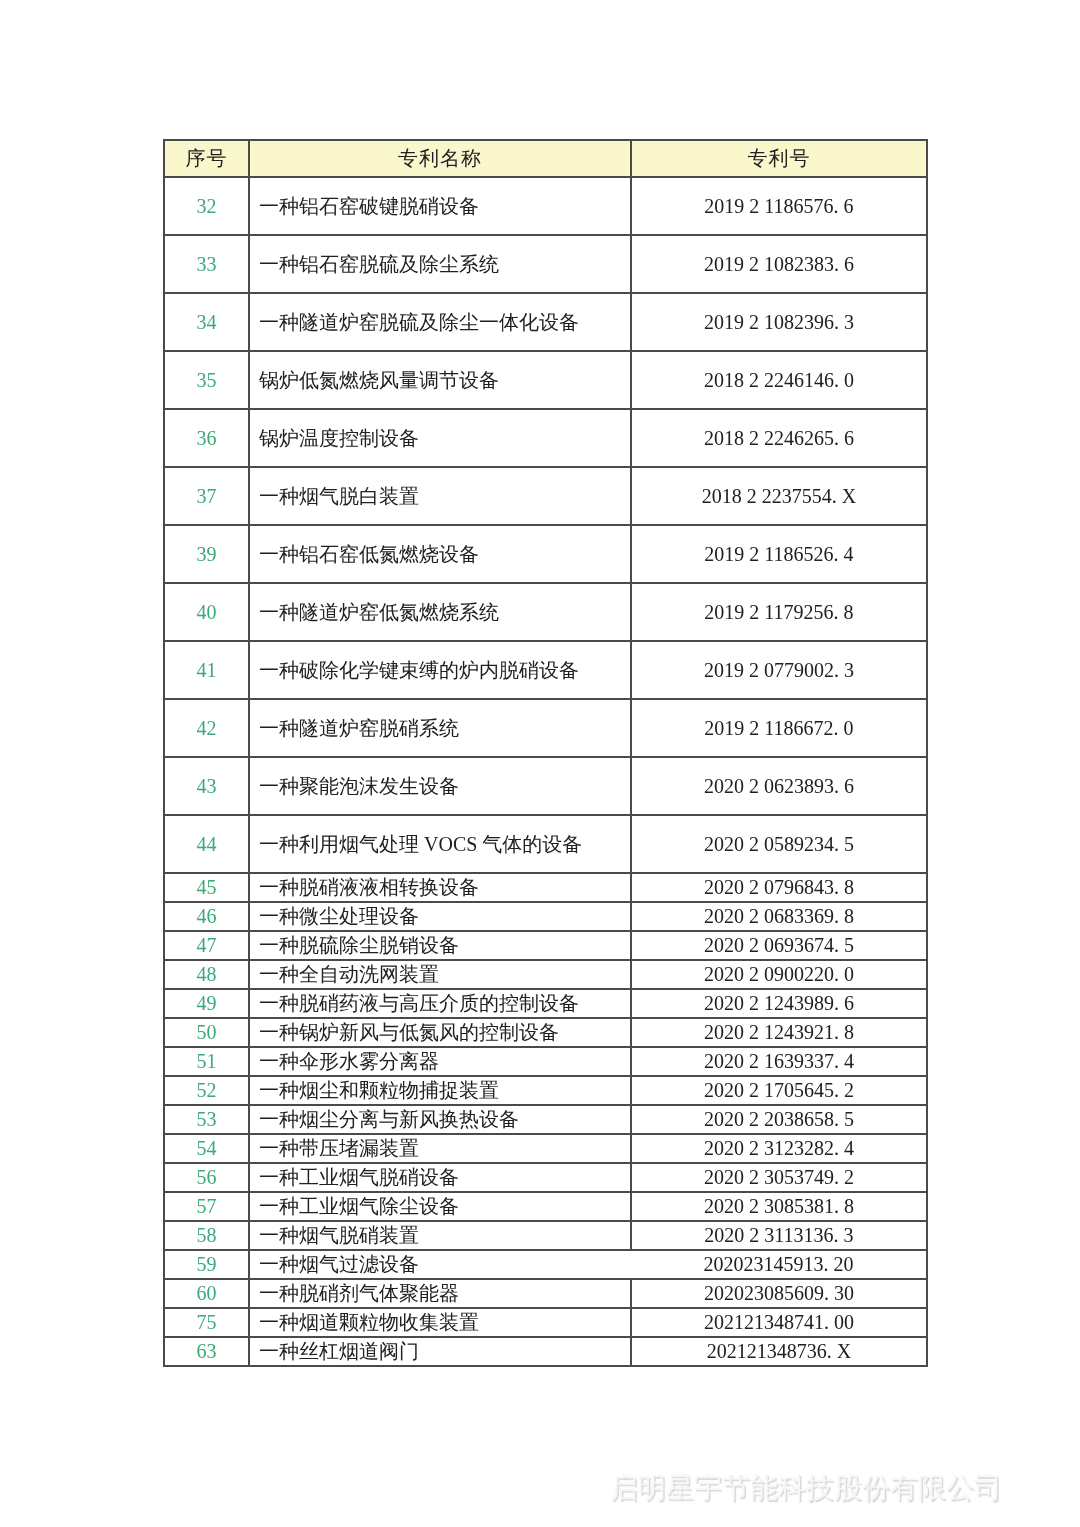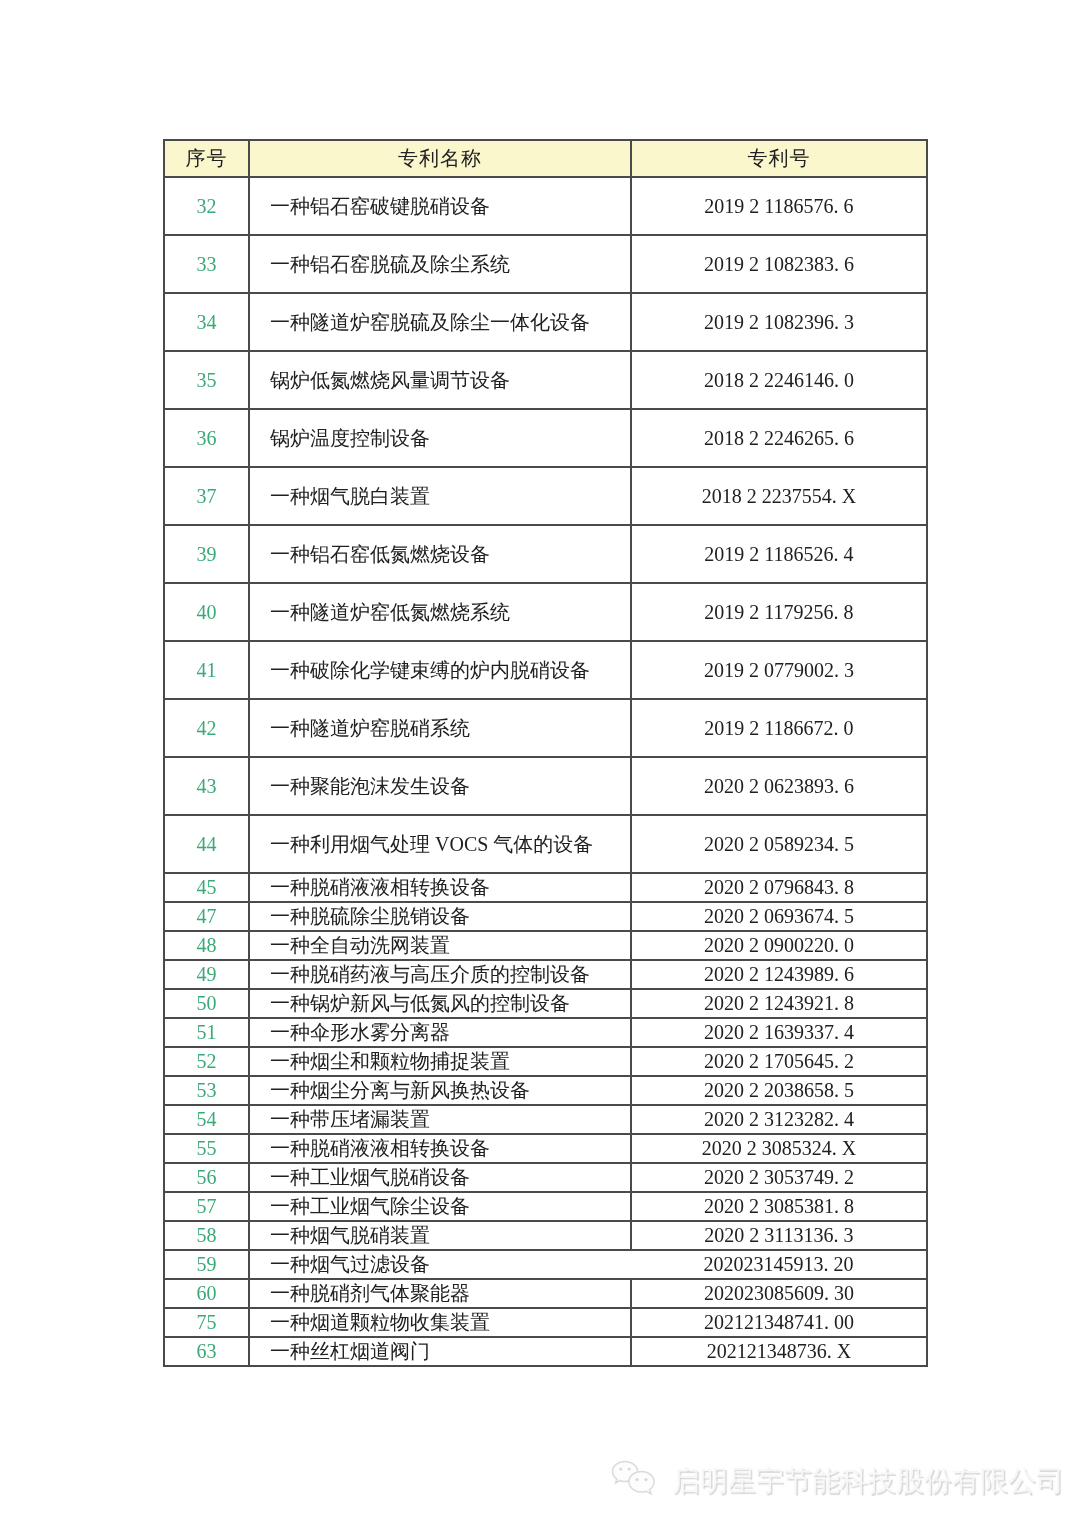--- a/index.html
+++ b/index.html
@@ -49,38 +49,39 @@
   }
   tr.tall td{height:58px;}
   tr.short td{height:24px;}
 
   td.serial{
     text-align:center;
     color:var(--serial-green);
   }
   td.name{
     text-align:left;
-    padding-left:20px;
+    padding-left:9px;
     padding-right:4px;
   }
   td.number{
     text-align:center;
   }
   
   td.no-r{border-right:none;}
   td.no-l{border-left:none;}
 
   .watermark{
     position:absolute;
     left:610px;
     top:1455px;
     height:52px;
     display:flex;
     align-items:center;
     gap:12px;
+    flex-direction:column;
   }
   .watermark .company{
     font-family:"Liberation Sans","DejaVu Sans",sans-serif;
     font-size:28px;
     color:var(--watermark);
     text-shadow:1.5px 1.5px 1px rgba(0,0,0,0.16), -1px -1px 1px #ffffff;
     white-space:nowrap;
   }
   .wechat-icon{display:block;}
 </style>
@@ -162,20 +163,25 @@
           <td class="serial">44</td>
           <td class="name">一种利用烟气处理 VOCS 气体的设备</td>
           <td class="number">2020 2 0589234. 5</td>
         </tr>
         <tr class="short">
           <td class="serial">45</td>
           <td class="name">一种脱硝液液相转换设备</td>
           <td class="number">2020 2 0796843. 8</td>
         </tr>
         <tr class="short">
+          <td class="serial">46</td>
+          <td class="name">一种微尘处理设备</td>
+          <td class="number">2020 2 0683369. 8</td>
+        </tr>
+        <tr class="short">
           <td class="serial">47</td>
           <td class="name">一种脱硫除尘脱销设备</td>
           <td class="number">2020 2 0693674. 5</td>
         </tr>
         <tr class="short">
           <td class="serial">48</td>
           <td class="name">一种全自动洗网装置</td>
           <td class="number">2020 2 0900220. 0</td>
         </tr>
         <tr class="short">
@@ -200,25 +206,20 @@
         </tr>
         <tr class="short">
           <td class="serial">53</td>
           <td class="name">一种烟尘分离与新风换热设备</td>
           <td class="number">2020 2 2038658. 5</td>
         </tr>
         <tr class="short">
           <td class="serial">54</td>
           <td class="name">一种带压堵漏装置</td>
           <td class="number">2020 2 3123282. 4</td>
-        </tr>
-        <tr class="short">
-          <td class="serial">55</td>
-          <td class="name">一种脱硝液液相转换设备</td>
-          <td class="number">2020 2 3085324. X</td>
         </tr>
         <tr class="short">
           <td class="serial">56</td>
           <td class="name">一种工业烟气脱硝设备</td>
           <td class="number">2020 2 3053749. 2</td>
         </tr>
         <tr class="short">
           <td class="serial">57</td>
           <td class="name">一种工业烟气除尘设备</td>
           <td class="number">2020 2 3085381. 8</td>

